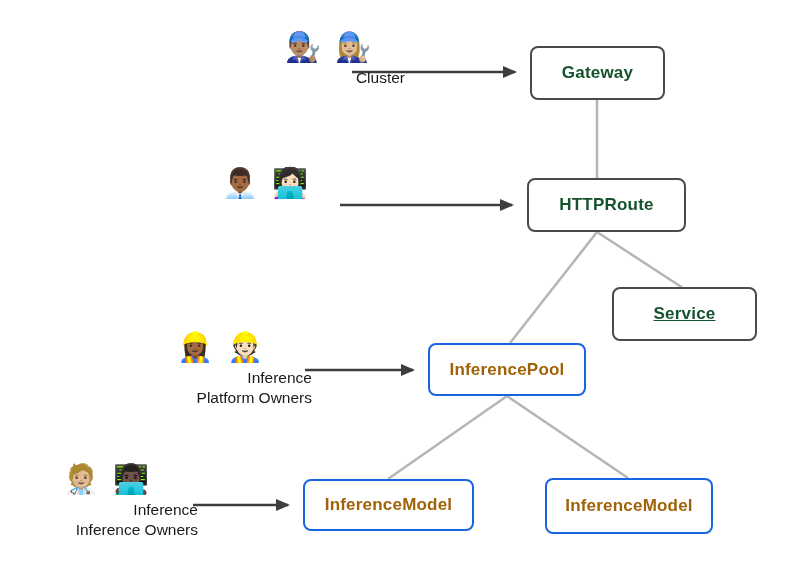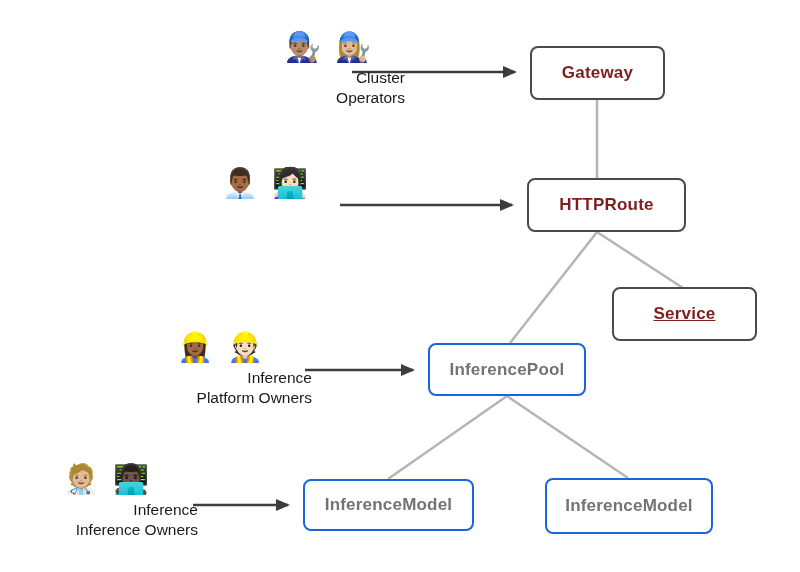--- a/index.html
+++ b/index.html
@@ -27,25 +27,25 @@
     justify-content: center;
     background: #ffffff;
     border-radius: 8px;
     font-weight: bold;
     font-size: 17px;
     letter-spacing: 0.2px;
     box-sizing: border-box;
   }
   .node.dark {
     border: 2.5px solid #4a4a4a;
-    color: #7f1d1d;
+    color: #14532d;
   }
   .node.blue {
     border: 2.5px solid #1a64e0;
-    color: #737373;
+    color: #a16207;
   }
   .actor {
     position: absolute;
     text-align: center;
     color: #1a1a1a;
   }
   .actor .emojis {
     font-size: 29px;
     line-height: 1.1;
     letter-spacing: 3px;
@@ -104,21 +104,20 @@
     <span>InferenceModel</span>
   </div>
 
   <div class="node blue" style="left:545px; top:478px; width:168px; height:56px;">
     <span>InferenceModel</span>
   </div>
 
   <div class="actor" style="left:255px; top:32px; width:150px;">
     <span class="emojis">👨🏽‍🔧 👩🏼‍🔧</span>
     <div class="line">Cluster</div>
-    <div class="line">Operators</div>
   </div>
 
   <div class="actor" style="left:192px; top:168px; width:150px;">
     <span class="emojis">👨🏾‍💼 👩🏻‍💻</span>
   </div>
 
   <div class="actor" style="left:132px; top:332px; width:180px;">
     <span class="emojis">👷🏾‍♀️ 👷🏻</span>
     <div class="line">Inference</div>
     <div class="line">Platform Owners</div>

